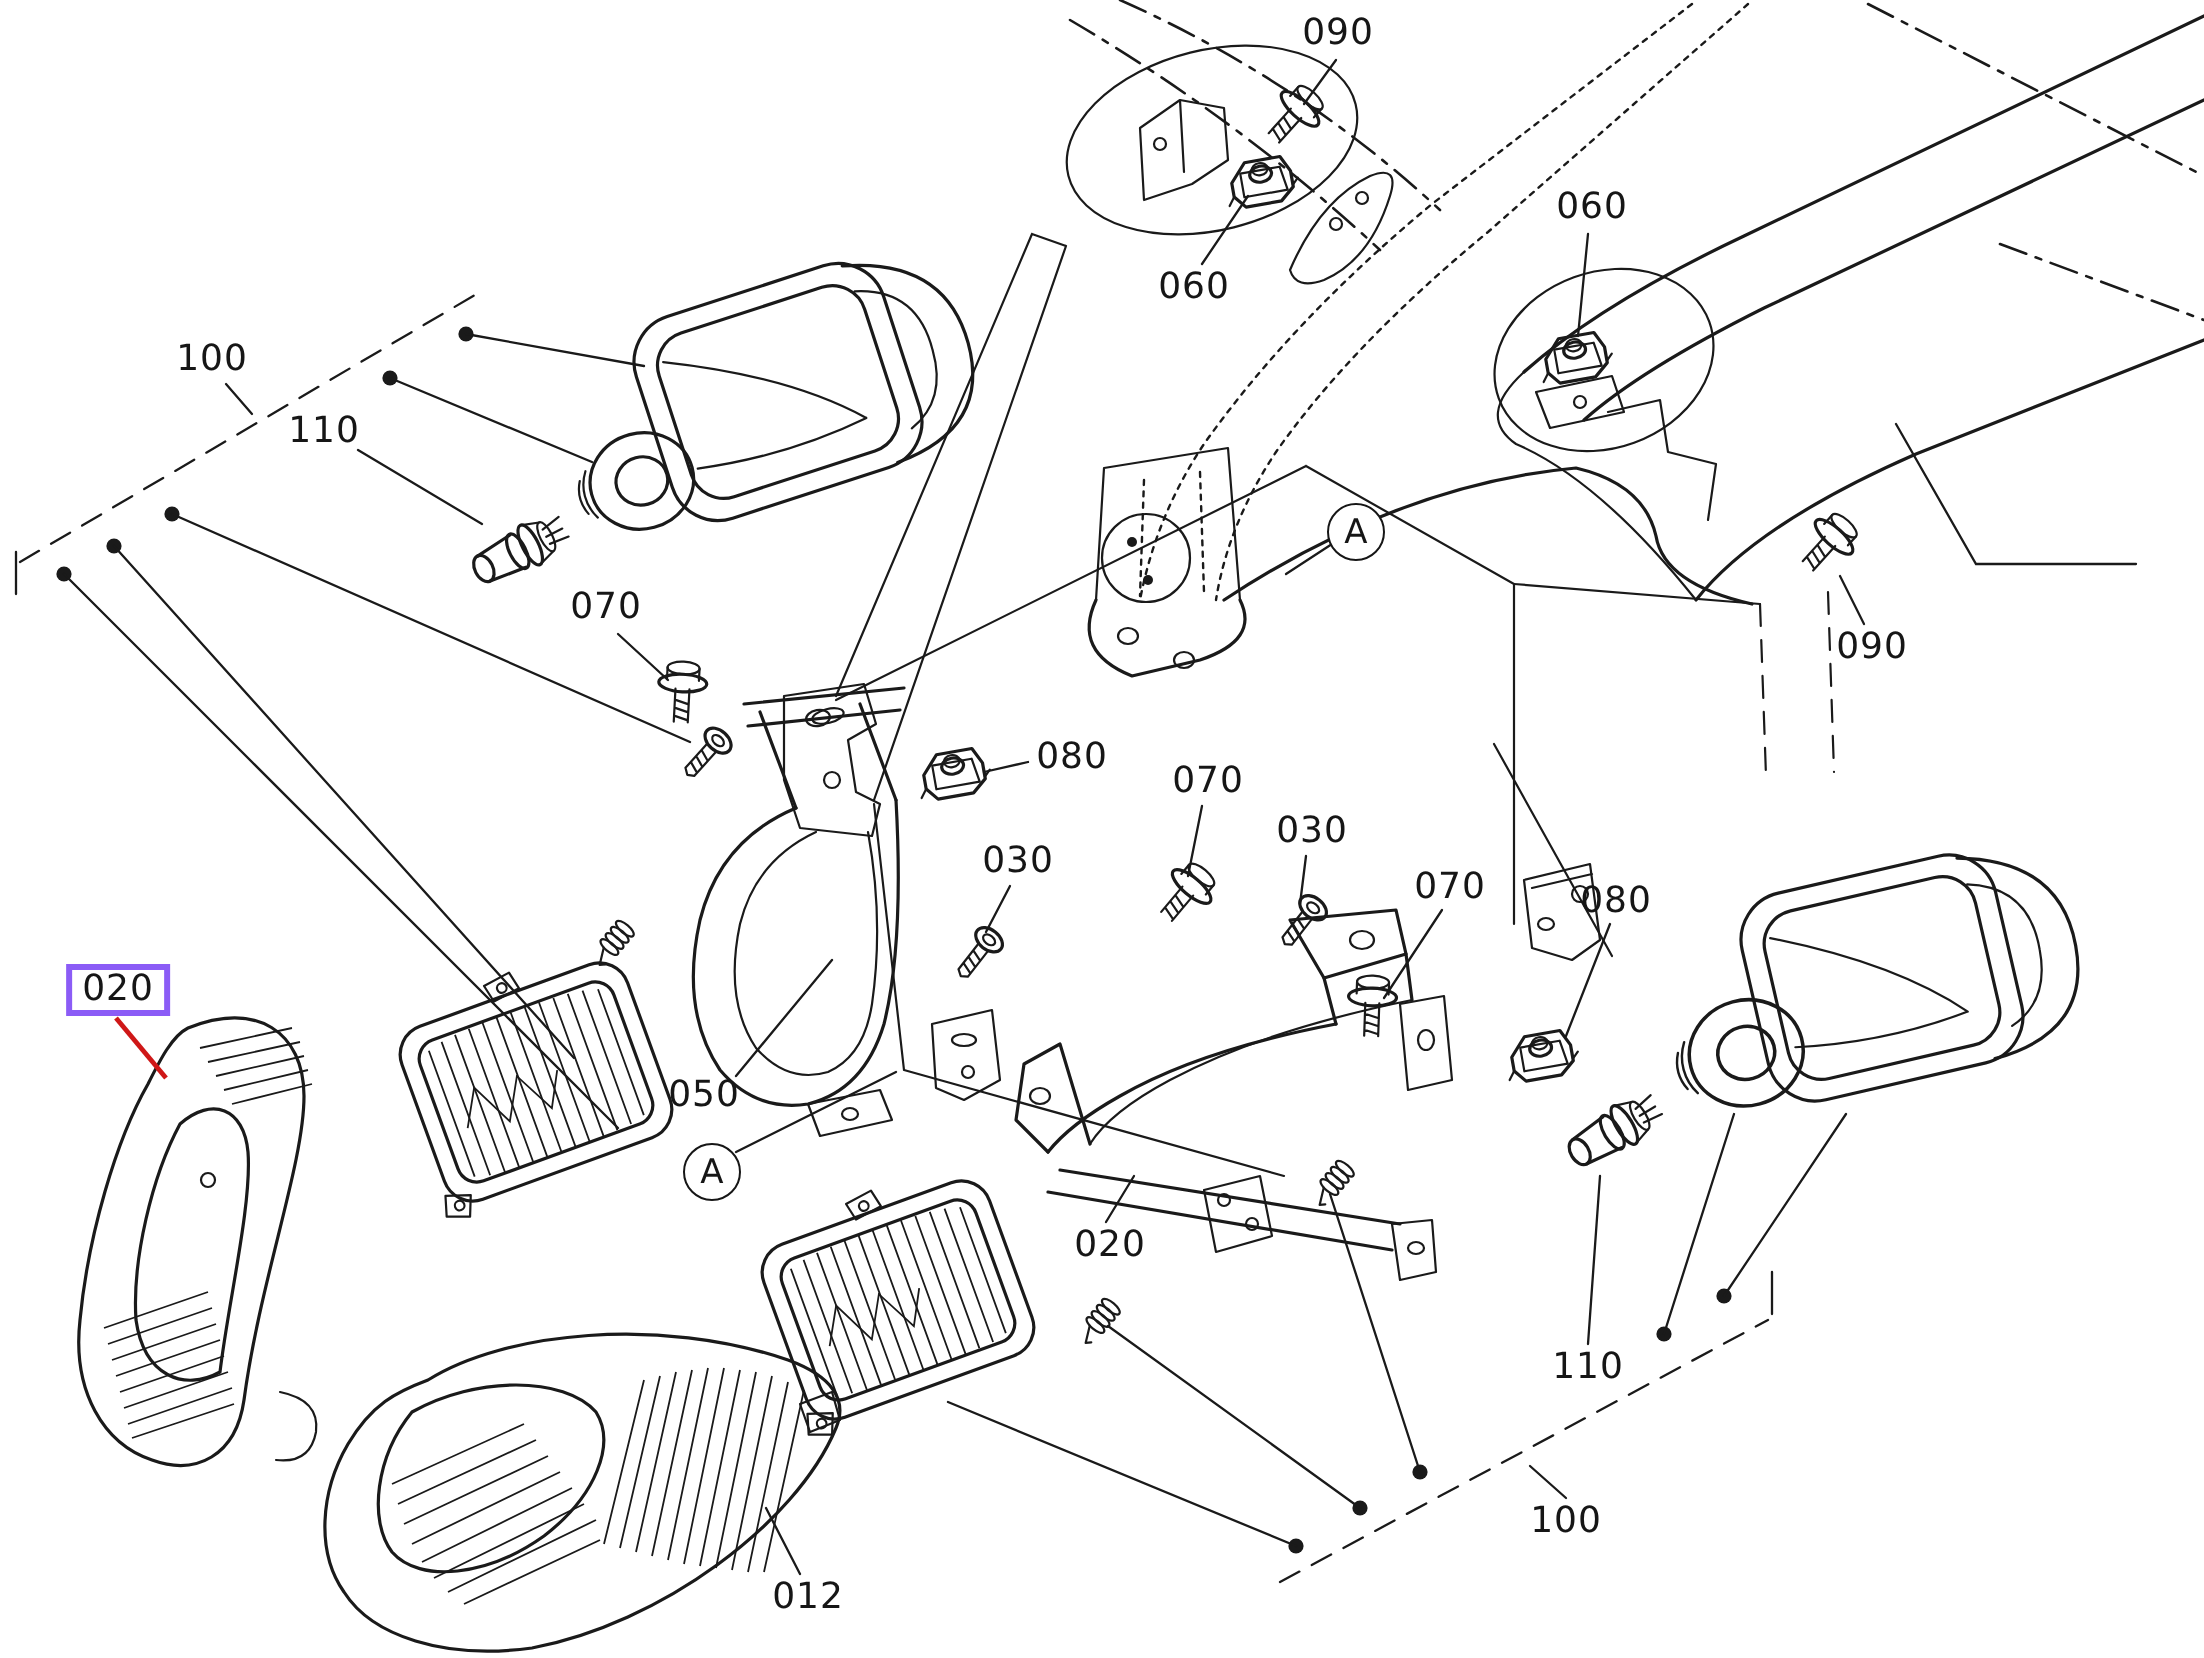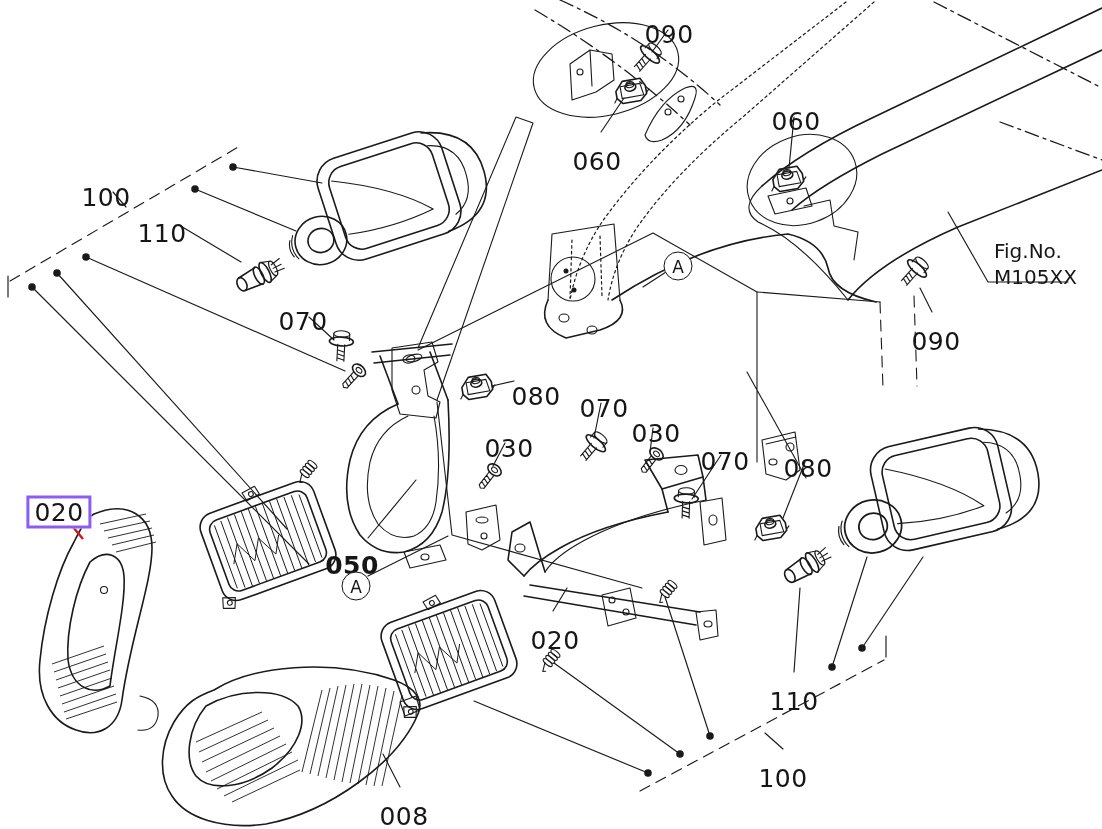--- a/index.html
+++ b/index.html
@@ -8,22 +8,22 @@
   .stage svg{position:absolute;left:0;top:0;}
   .ln{fill:none;stroke:#1a1a1a;stroke-width:1.6;stroke-linecap:round;stroke-linejoin:round;}
   .thin{stroke-width:1.1;}
   .ldr{fill:none;stroke:#1a1a1a;stroke-width:1.15;stroke-linecap:round;}
   .hatch{fill:none;stroke:#1a1a1a;stroke-width:0.9;}
   .dash{stroke-dasharray:11 7;}
   .phantom{stroke-dasharray:14 5 3 5;stroke-width:1.3;}
   .dotted{stroke-dasharray:2.5 3.2;stroke-width:1.2;}
   .dot{fill:#1a1a1a;stroke:none;}
   .red{stroke:#cf1717;stroke-width:2.4;fill:none;}
-  .callout{position:absolute;transform:translate(-50%,-50%);font-size:25px;font-weight:500;
-           color:#161616;letter-spacing:.5px;line-height:1;white-space:nowrap;user-select:none;margin-top:17px;}
+  .callout{position:absolute;transform:translate(-50%,-50%);font-size:18px;font-weight:500;
+           color:#161616;letter-spacing:.5px;line-height:1;white-space:nowrap;user-select:none;}
   .callout.highlighted{border:3px solid #8b5cf6;padding:1px 5px;background:#fff;}
   .view-marker{position:absolute;transform:translate(-50%,-50%);width:27px;height:27px;
            border:1.8px solid #161616;border-radius:50%;background:#fff;display:flex;
            align-items:center;justify-content:center;font-size:17px;color:#161616;}
   .figno{position:absolute;left:994px;top:238px;font-size:20px;line-height:1.3;color:#161616;}
 </style>
 </head>
 <body>
 
 <div class="stage">
@@ -264,41 +264,37 @@
       <path class="ldr" d="M553,611 L567,588"></path>
       <path class="ldr" d="M400,787 L383,754"></path>
       <path class="ldr" d="M794,672 L800,588"></path>
       <path class="ldr" d="M783,749 L765,733"></path>
       <path class="ldr" d="M666,272 L643,287"></path>
       <path class="ldr" d="M368,576 L448,536"></path>
     </g>
     <path class="red" d="M58,509 L83,539"></path>
   </svg>
 
-  <div class="figno">
-    <div>Fig.No.</div>
-    <div>M105XX</div>
-  </div>
 
   <div id="callout-layer">
       <div class="callout" style="left: 669px; top: 17px;">090</div>
       <div class="callout" style="left: 597px; top: 144px;">060</div>
       <div class="callout" style="left: 796px; top: 104px;">060</div>
       <div class="callout" style="left: 936px; top: 324px;">090</div>
       <div class="callout" style="left: 106px; top: 180px;">100</div>
       <div class="callout" style="left: 162px; top: 216px;">110</div>
       <div class="callout" style="left: 303px; top: 304px;">070</div>
       <div class="callout" style="left: 536px; top: 379px;">080</div>
       <div class="callout" style="left: 509px; top: 431px;">030</div>
       <div class="callout" style="left: 604px; top: 391px;">070</div>
       <div class="callout" style="left: 656px; top: 416px;">030</div>
       <div class="callout" style="left: 725px; top: 444px;">070</div>
       <div class="callout" style="left: 808px; top: 451px;">080</div>
       <div class="callout highlighted" style="left: 59px; top: 495px;">020</div>
-      <div class="callout" style="left: 352px; top: 548px; font-weight: bold;">050</div>
+      <div class="callout" style="left: 352px; top: 548px;">050</div>
       <div class="callout" style="left: 555px; top: 623px;">020</div>
-      <div class="callout" style="left: 404px; top: 799px;">008</div>
+      <div class="callout" style="left: 404px; top: 799px;">012</div>
       <div class="callout" style="left: 794px; top: 684px;">110</div>
       <div class="callout" style="left: 783px; top: 761px;">100</div>
       <div class="view-marker" style="left: 678px; top: 266px;">A</div>
       <div class="view-marker" style="left: 356px; top: 586px;">A</div>
     </div>
 </div>
 
 </body></html>

